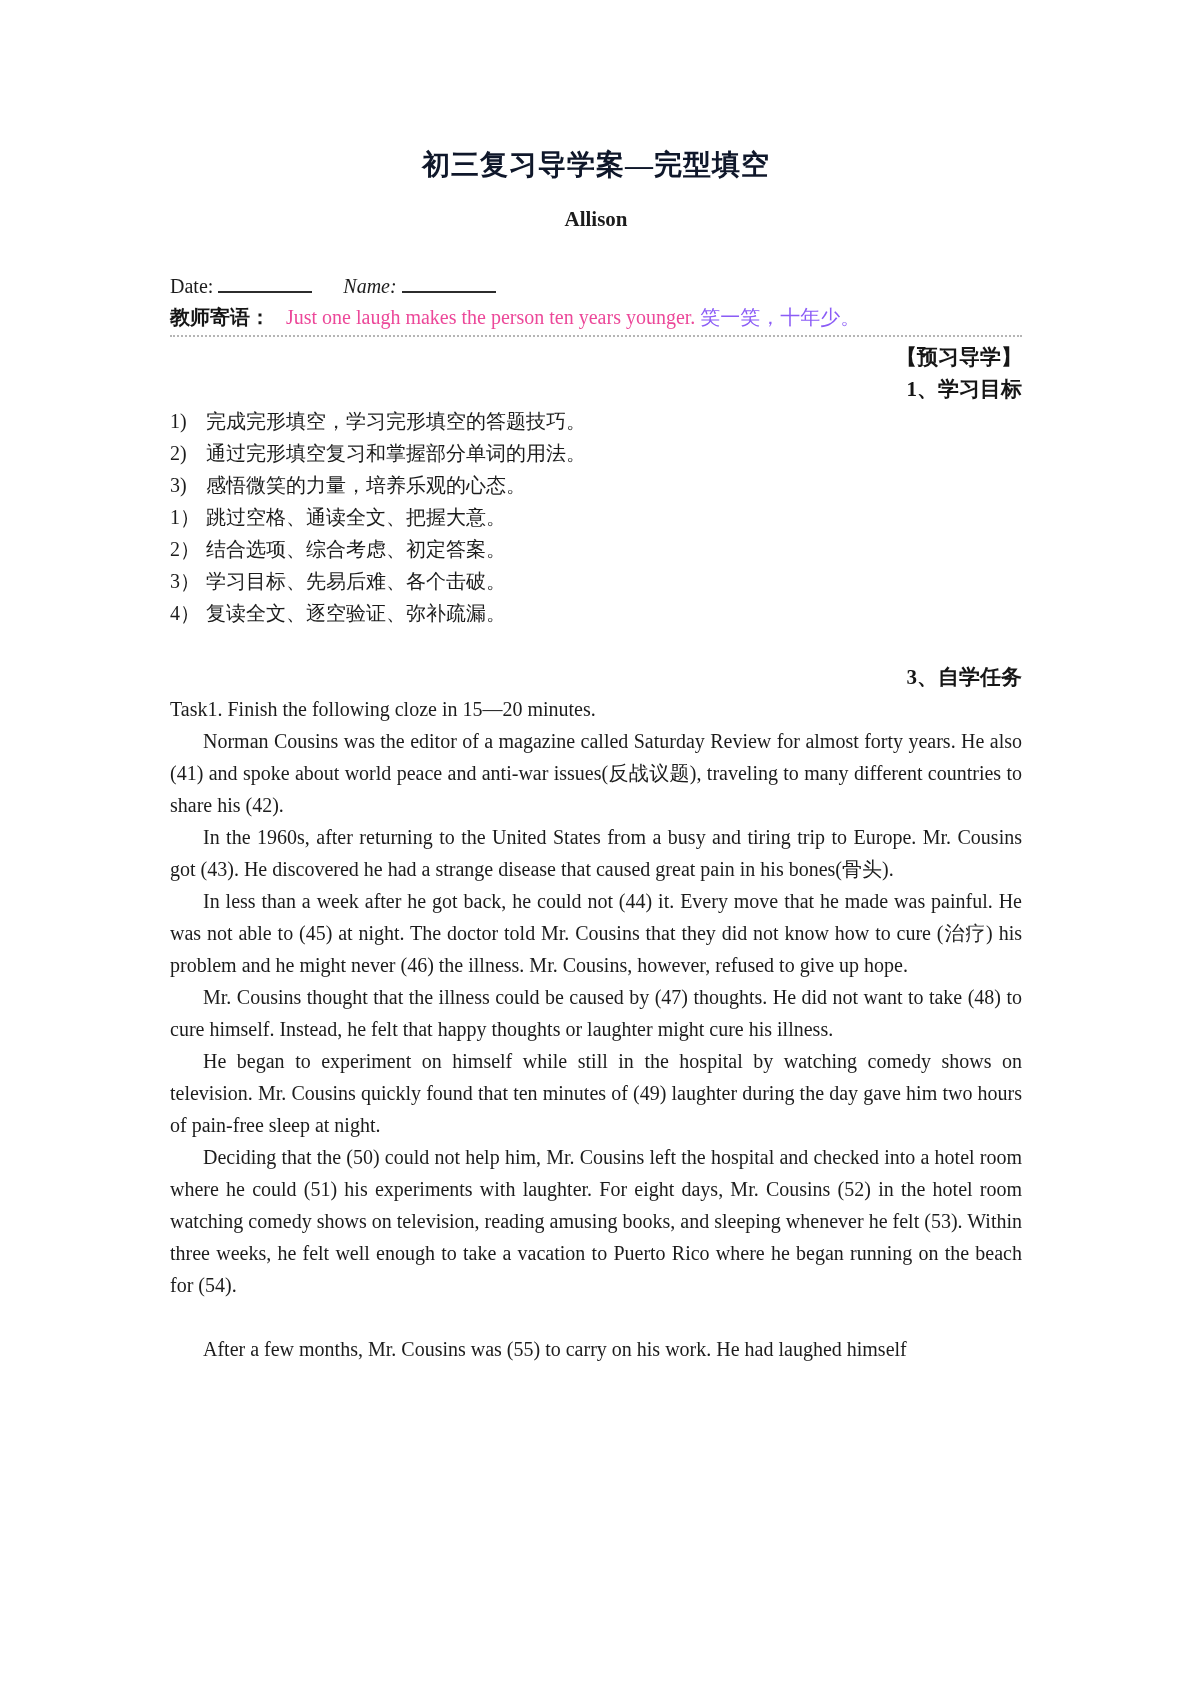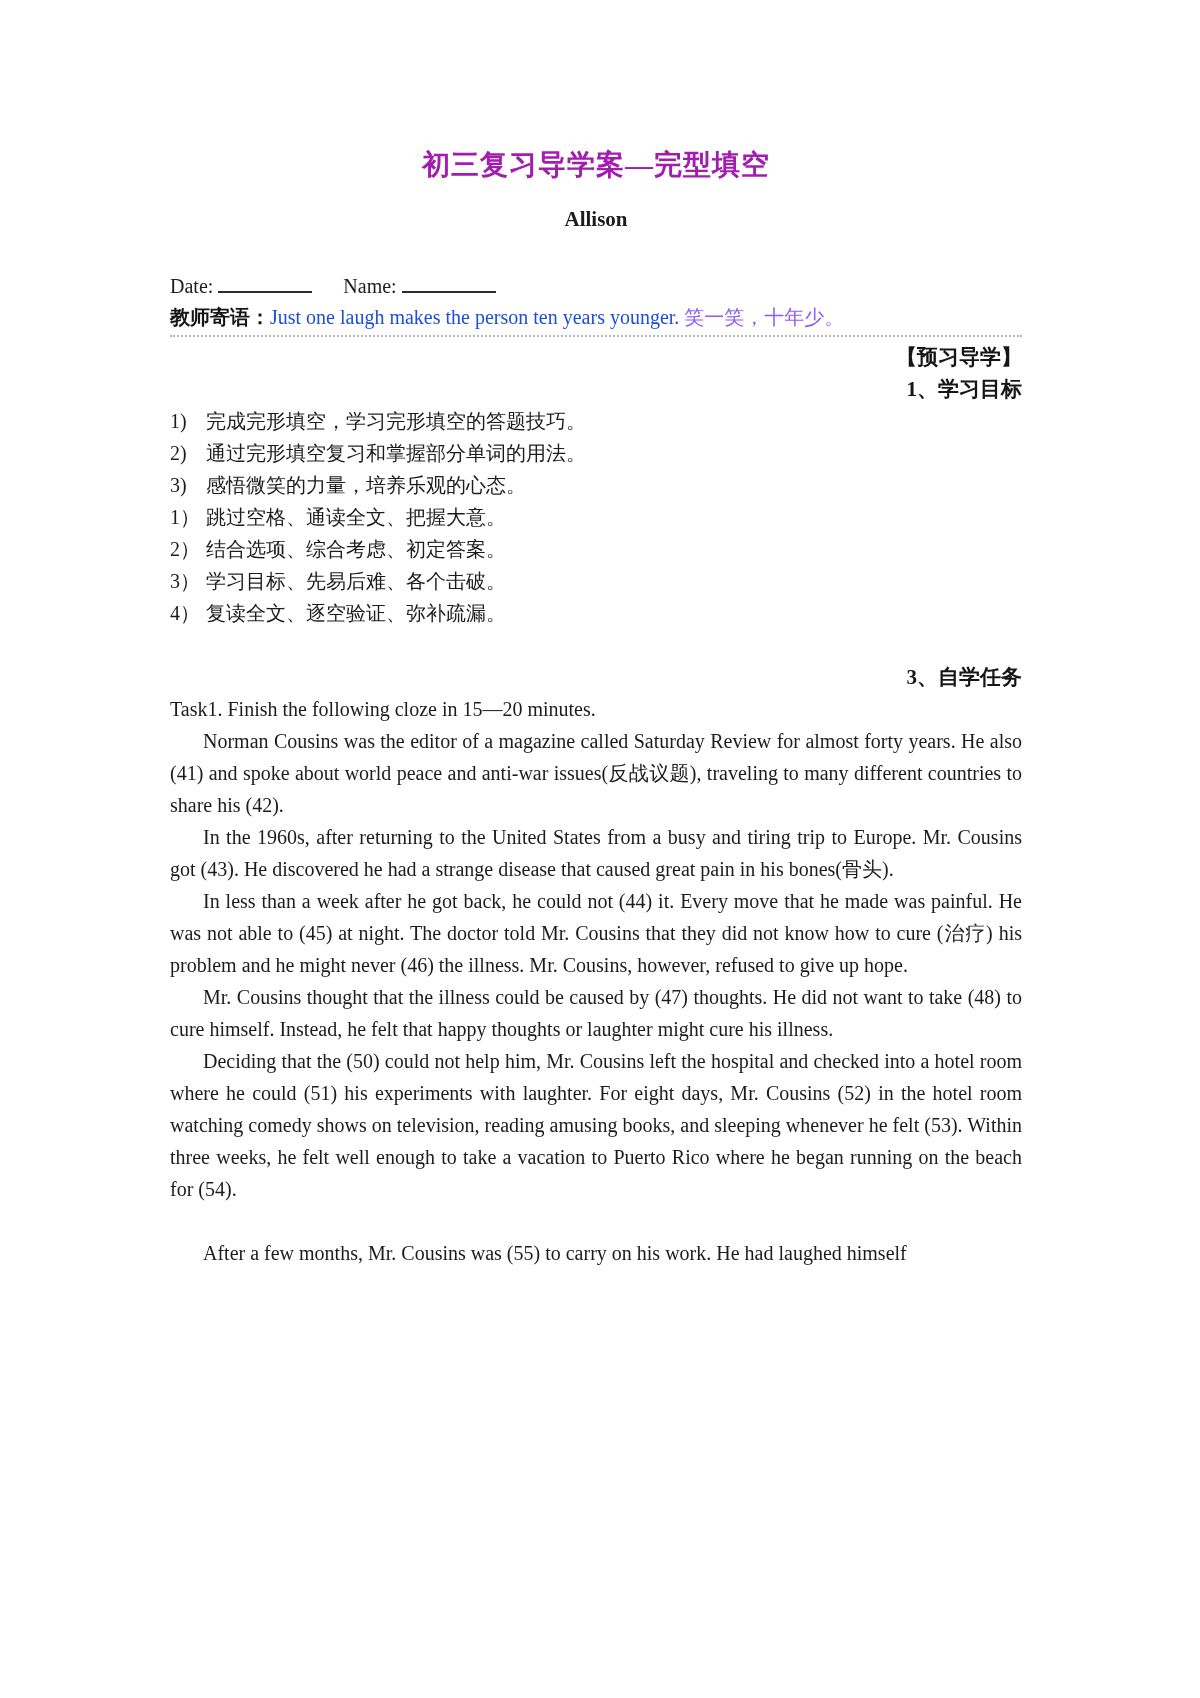--- a/index.html
+++ b/index.html
@@ -15,49 +15,49 @@
   }
   .content {
     padding: 146px 178px 0 170px; 
   }
   .doc-title {
     text-align: center;
     font-size: 28px;
     font-weight: bold;
     line-height: 38px;
     letter-spacing: 1px;
-    color: #a21caf;
+    color: #0f172a;
     margin-bottom: 20px;
   }
   .doc-subtitle {
     text-align: center;
     font-size: 21px;
     font-weight: bold;
     line-height: 30px;
     margin-bottom: 36px;
   }
   .date-line { font-size: 20px; line-height: 32px; }
   .blank {
     display: inline-block;
     width: 94px;
     height: 22px;
     border-bottom: 2px solid #2c2c2c;
     vertical-align: baseline;
   }
-  .name-label { margin-left: 26px; }
+  .name-label { margin-left: 26px; font-style: italic; }
   .teacher-line {
     font-size: 20px;
     line-height: 30px;
     border-bottom: 2px dotted #b5b5b5;
     padding-bottom: 3px;
     margin-bottom: 4px;
     white-space: nowrap;
   }
   .teacher-label { font-weight: bold; color: #161616; }
-  .teacher-en { color: #1d4ed8; }
+  .teacher-en { color: #ec4899; margin-left: 16px; }
   .teacher-cn { color: #8b5cf6; }
   .h-line { font-size: 21px; line-height: 32px; font-weight: bold; color: #161616; text-align: right; }
   .mt-blank { margin-top: 32px; }
   .list-item { display: flex; font-size: 20px; line-height: 32px; }
   .list-item .num { flex: 0 0 36px; }
   .list-item .txt { flex: 1; }
   .task-line { font-size: 20px; line-height: 32px; }
   .para {
     font-size: 20px;
     line-height: 32px;
@@ -119,17 +119,18 @@
       <span class="txt">复读全文、逐空验证、弥补疏漏。</span>
     </div>
 
     <div class="h-line mt-blank">3、自学任务</div>
     <div class="task-line">Task1. Finish the following cloze in 15—20 minutes.</div>
 
     <p class="para">Norman Cousins was the editor of a magazine called Saturday Review for almost forty years. He also (41) and spoke about world peace and anti-war issues(反战议题), traveling to many different countries to share his  (42).</p>
     <p class="para">In the 1960s, after returning to the United States from a busy and tiring trip to Europe. Mr. Cousins got (43). He discovered he had a strange disease that caused great pain in his bones(骨头).</p>
     <p class="para">In less than a week after he got back, he could not (44) it. Every move that he made was painful. He was not able to (45) at night. The doctor told Mr. Cousins that they did not know how to cure (治疗) his problem and he might never (46) the illness. Mr. Cousins, however, refused to give up hope.</p>
     <p class="para">Mr. Cousins thought that the illness could be caused by (47) thoughts. He did not want to take (48) to cure himself. Instead, he felt that happy thoughts or laughter might cure his illness.</p>
+    <p class="para">He began to experiment on himself while still in the hospital by watching comedy shows on television. Mr. Cousins quickly found that ten minutes of (49) laughter during the day gave him two hours of pain-free sleep at night.</p>
     <p class="para">Deciding that the (50) could not help him, Mr. Cousins left the hospital and checked into a hotel room where he could (51) his experiments with laughter. For eight days, Mr. Cousins (52) in the hotel room watching comedy shows on television, reading amusing books, and sleeping whenever he felt (53). Within three weeks, he felt well enough to take a vacation to Puerto Rico where he began running on the beach for (54).</p>
     <p class="para para-gap">After a few months, Mr. Cousins was (55) to carry on his work. He had laughed himself</p>
 
   </div>
 </div>
 
 </body></html>

